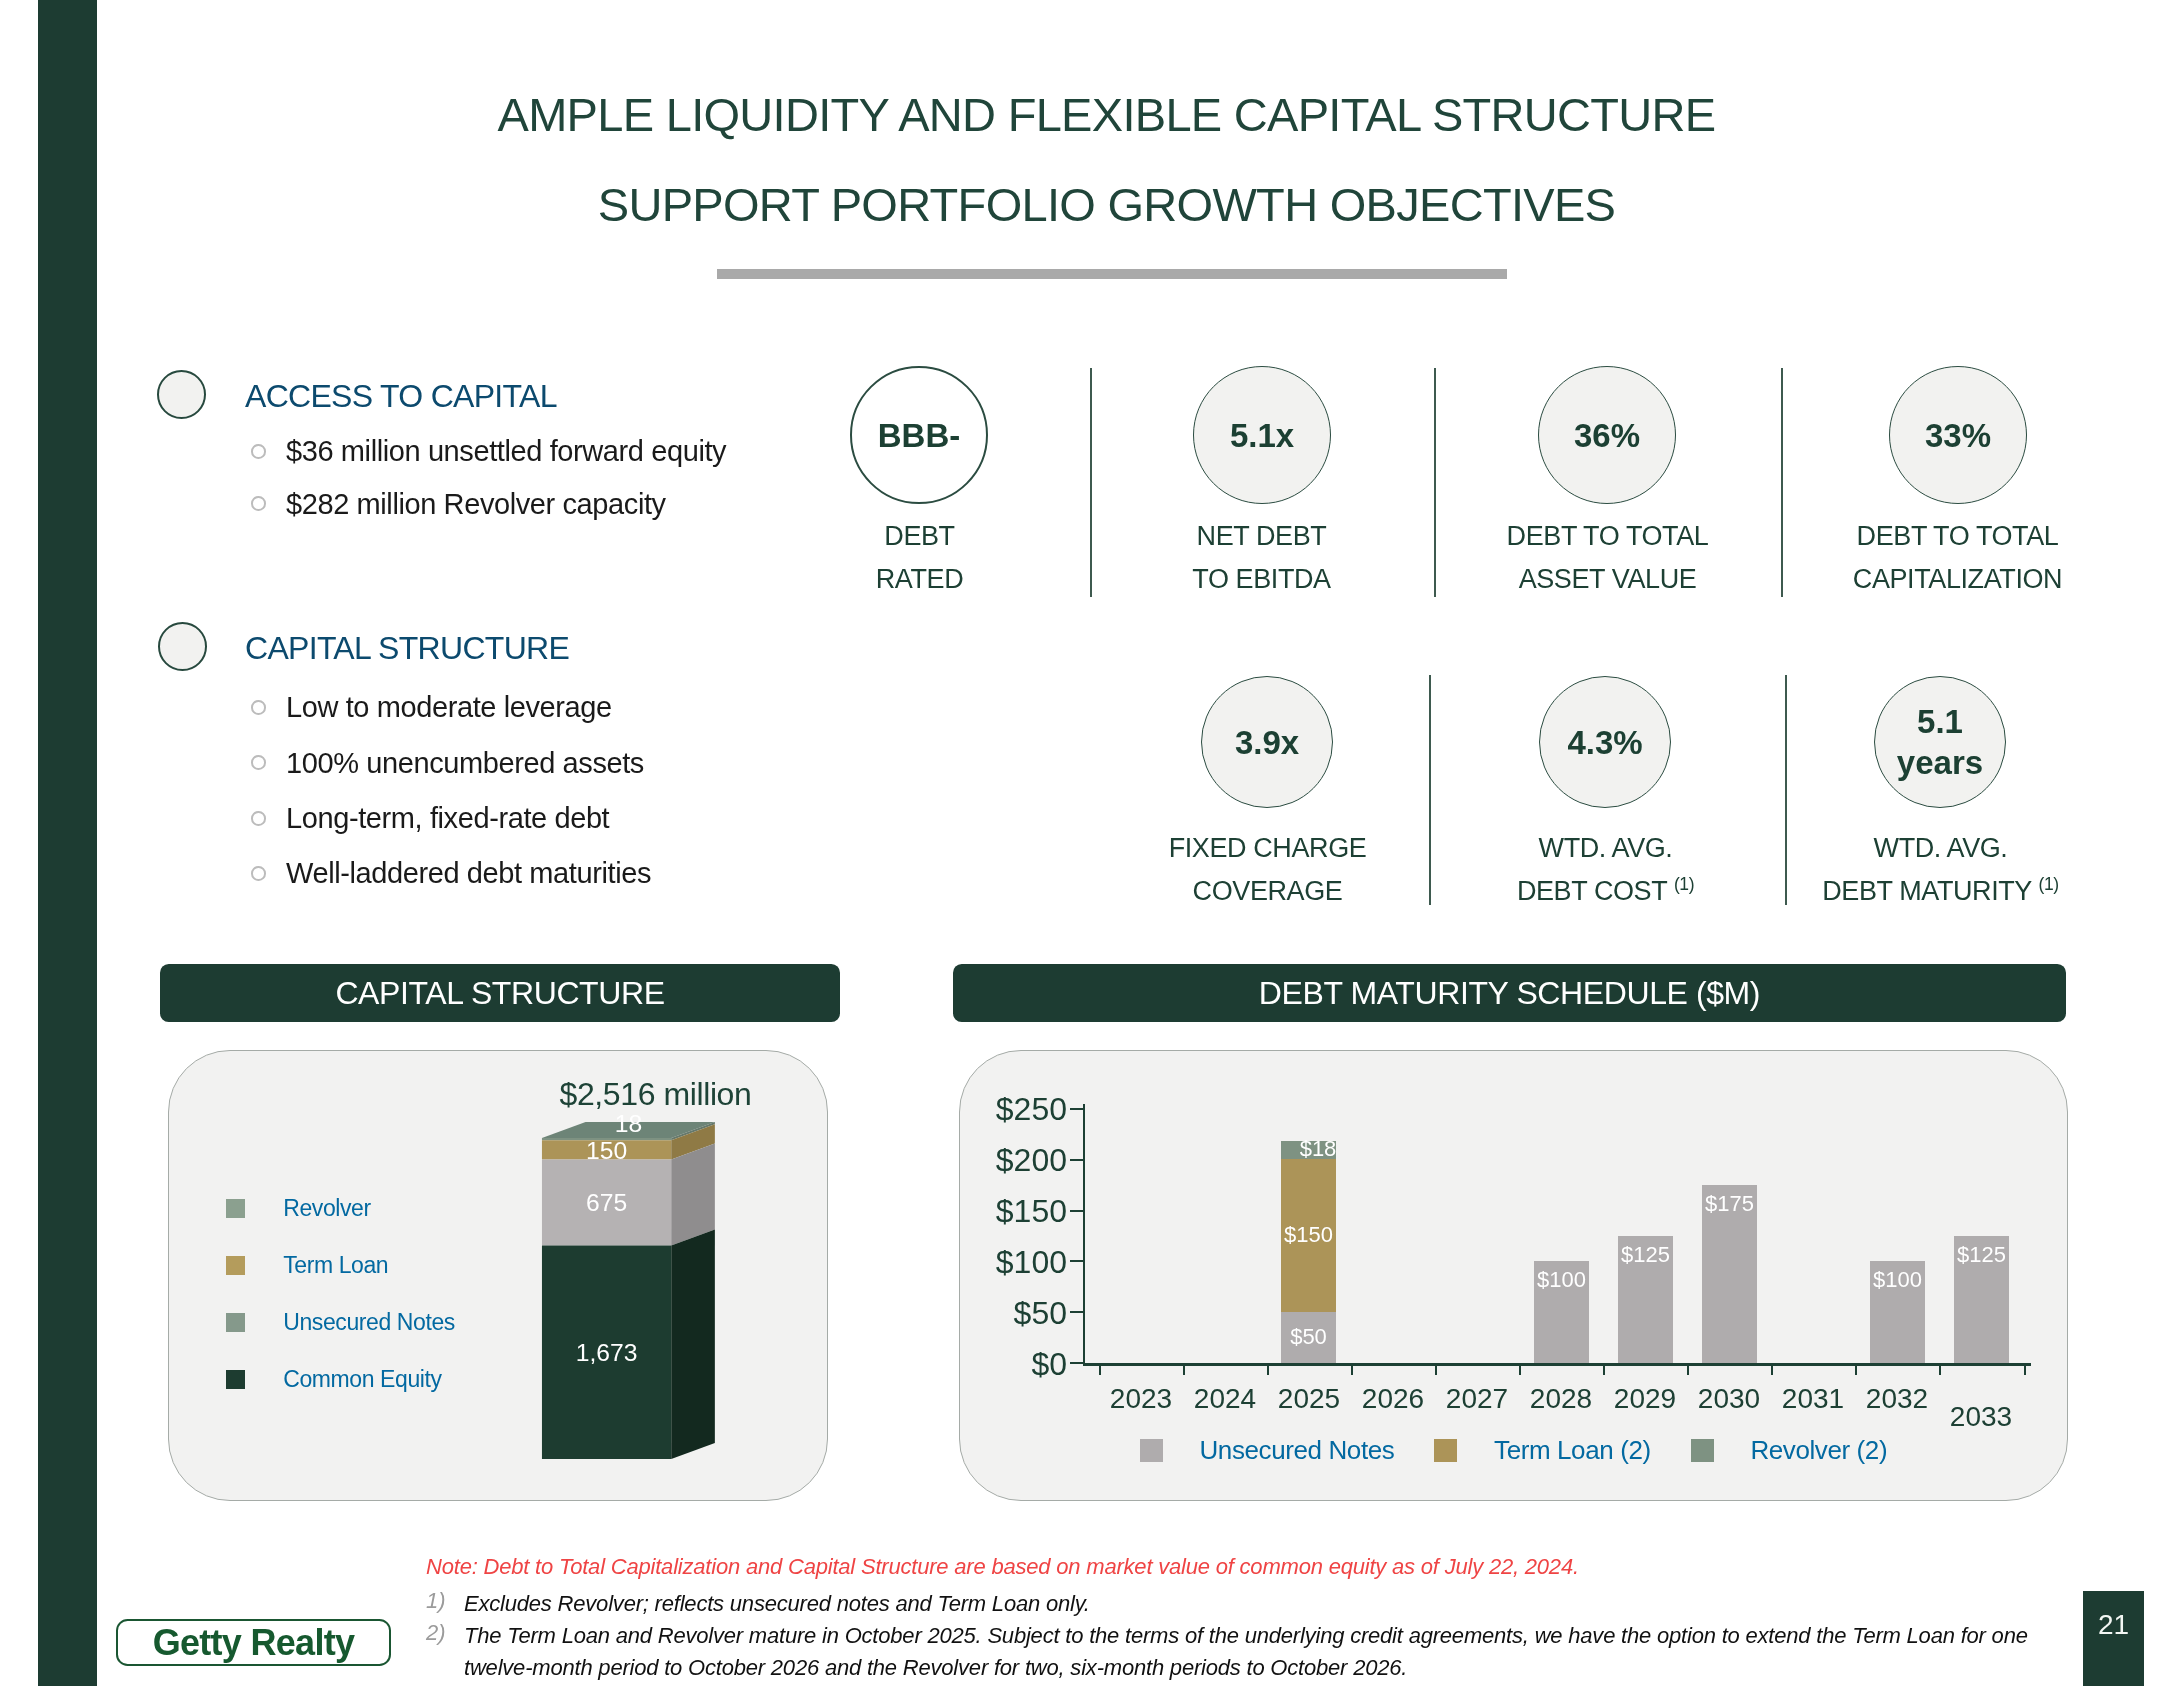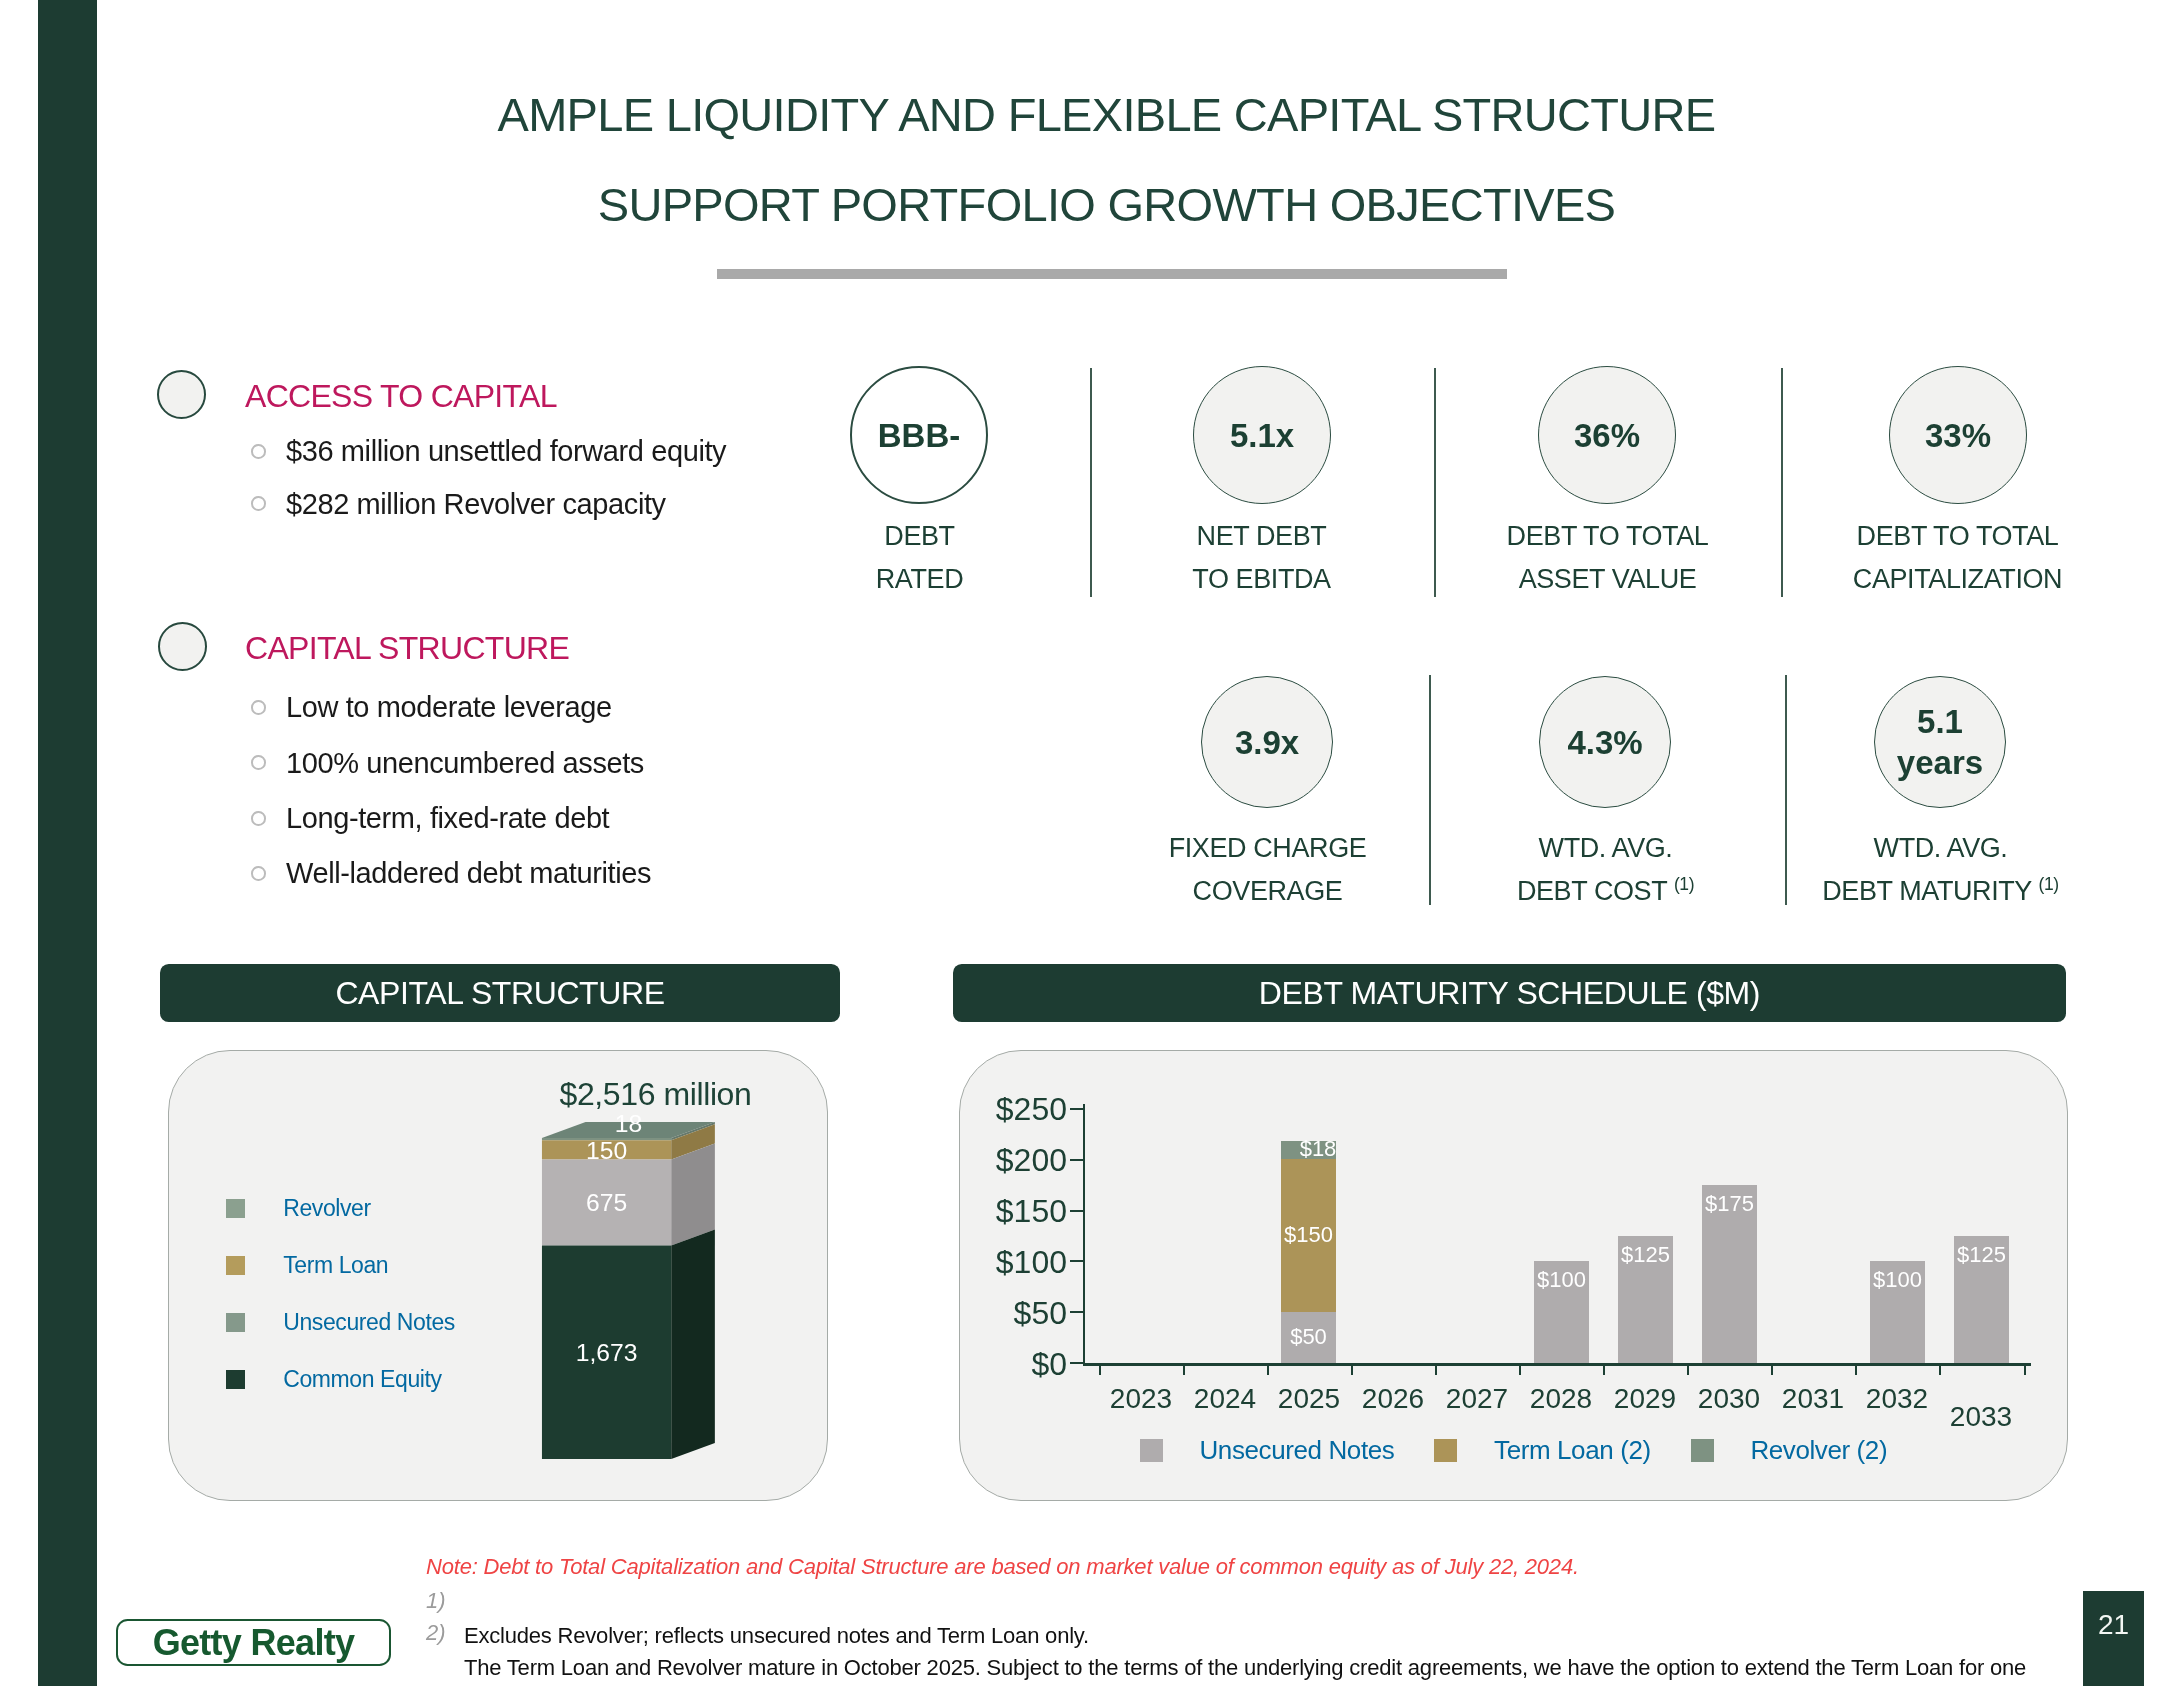--- a/index.html
+++ b/index.html
@@ -14,21 +14,21 @@
   
   .edge-bar{left:38px;top:0;width:59px;height:1687px;background:#1D3C32;}
 
   
   .title-line{left:408px;width:1397px;text-align:center;color:#20453A;
     font-size:47px;letter-spacing:-0.7px;font-weight:400;white-space:nowrap;}
   .title-divider{left:717px;top:269px;width:790px;height:9.5px;background:#A9A9A9;}
 
   
   .sec-icon{border-radius:50%;background:#F2F2F0;border:2.2px solid #27493E;box-sizing:border-box;}
-  .sec-heading{color:#be185d;font-size:32px;letter-spacing:-0.7px;white-space:nowrap;}
+  .sec-heading{color:#0c4a6e;font-size:32px;letter-spacing:-0.7px;white-space:nowrap;}
   .bullet-dot{width:14.6px;height:14.6px;border-radius:50%;border:2.2px solid #BCBCBC;box-sizing:border-box;background:transparent;}
   .bullet-text{color:#1A1A1A;font-size:29px;letter-spacing:-0.4px;white-space:nowrap;}
 
   
   .metric-circle{border-radius:50%;background:#F2F2F0;border:1.5px solid #2B4C41;box-sizing:border-box;
     display:flex;flex-direction:column;align-items:center;justify-content:center;}
   .metric-circle.rated{background:#FFFFFF;border-width:2.9px;}
   .cval{color:#1C4033;font-size:33px;font-weight:bold;text-align:center;line-height:41px;}
   .cval span{display:block;}
   .mlabel{color:#1D4034;font-size:27px;text-align:center;line-height:36px;letter-spacing:-0.4px;}
@@ -55,21 +55,21 @@
   .axis{position:absolute;background:#1D4034;}
   .debt-legend{display:flex;justify-content:center;align-items:center;gap:40px;}
   .debt-legend .legend-swatch{width:23px;height:23px;margin-right:8.7px;}
   .debt-legend .legend-label{font-size:26px;}
   .dlegend-item{display:flex;align-items:center;}
 
   
   .note-text{color:#ef4444;font-size:22px;font-style:italic;letter-spacing:-0.2px;}
   .fn-row{display:flex;align-items:flex-start;}
   .fn-num{color:#9B9B9B;font-size:22px;font-style:italic;width:38px;flex:0 0 auto;}
-  .fn-text{color:#111111;font-size:22px;letter-spacing:-0.2px;line-height:32px;margin-top:32px;}
+  .fn-text{color:#111111;font-size:22px;font-style:italic;letter-spacing:-0.2px;line-height:32px;}
 
   
   .logo-box{left:116px;top:1619px;width:275px;height:47px;border:2.2px solid #1A5632;border-radius:11.6px;
     background:#ffffff;display:flex;align-items:center;justify-content:center;box-sizing:border-box;}
   .logo-text{color:#16592F;font-size:36px;font-weight:bold;letter-spacing:-0.7px;white-space:nowrap;}
   .page-box{left:2083px;top:1591px;width:61px;height:96px;background:#1D3C32;}
   .page-num{color:#F3F7F4;font-size:28px;text-align:center;width:61px;top:17.5px;position:absolute;}
 </style>
 </head>
 <body>

